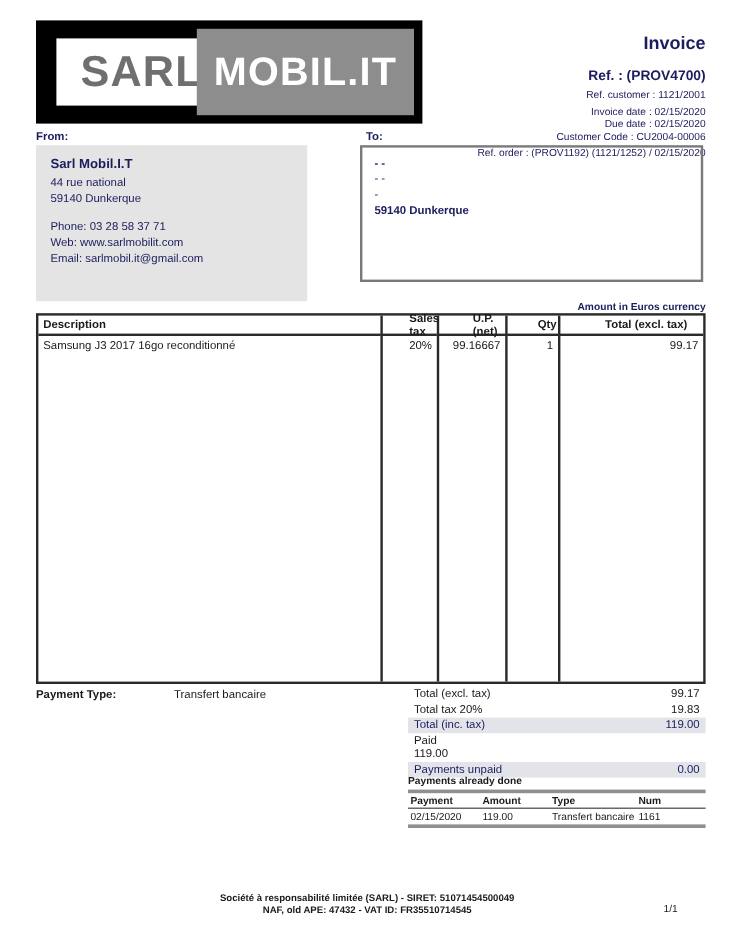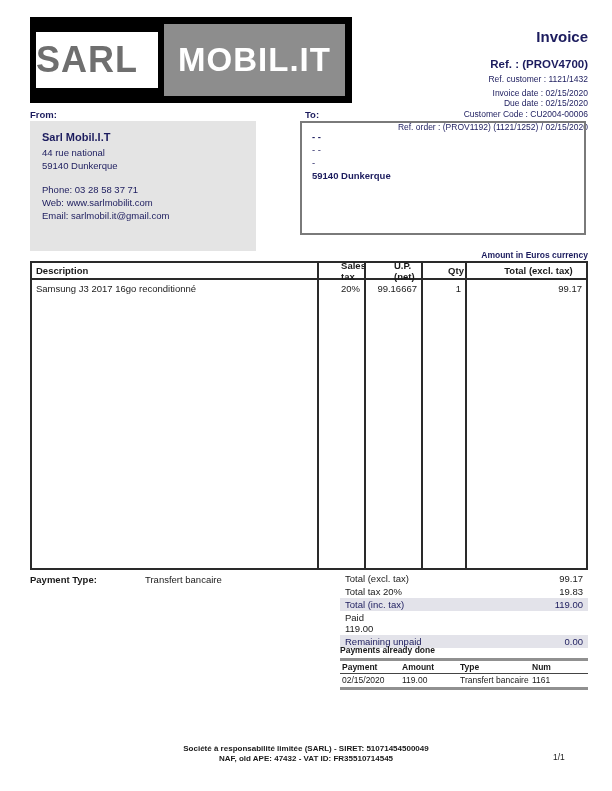--- a/index.html
+++ b/index.html
@@ -2,22 +2,22 @@
 <html><head>
 <meta charset="utf-8">
 <style>
   html,body{margin:0;padding:0;background:#fff;}
   .page{
     position:relative;width:612px;height:791px;background:#ffffff;overflow:hidden;
     font-family:"Liberation Sans","DejaVu Sans",sans-serif;color:#1a1a1a;
   }
   
   .logo{position:absolute;left:30px;top:17px;width:322px;height:86px;background:#000;}
-  .logo-white{position:absolute;left:6px;top:15px;width:122px;height:56px;background:#fff;
-    display:flex;align-items:center;justify-content:flex-start;}
+  .logo-white{position:absolute;left:17px;top:15px;width:122px;height:56px;background:#fff;
+    display:flex;align-items:center;justify-content:flex-end;}
   .logo-white span{font-size:36px;font-weight:bold;color:#6f6f6f;letter-spacing:1px;}
   .logo-gray{position:absolute;left:134px;top:7px;width:181px;height:72px;background:#8d8d8d;
     display:flex;align-items:center;justify-content:center;}
   .logo-gray span{font-size:33px;font-weight:bold;color:#ffffff;letter-spacing:1px;}
   
   .inv-head{position:absolute;right:24px;top:29px;text-align:right;color:#1c1c5e;}
   .inv-title{font-size:15px;font-weight:bold;line-height:15px;}
   .inv-ref{font-size:11.5px;font-weight:bold;margin-top:14px;}
   .inv-lines{margin-top:5px;font-size:8.5px;line-height:9.5px;}
   .inv-lines div{margin-top:1px;}
@@ -75,21 +75,21 @@
     </div>
     <div class="logo-gray">
       <span>MOBIL.IT</span>
     </div>
   </div>
 
   <div class="inv-head">
     <div class="inv-title">Invoice</div>
     <div class="inv-ref">Ref. : (PROV4700)</div>
     <div class="inv-lines">
-      <div class="gap">Ref. customer : 1121/1432</div>
+      <div class="gap">Ref. customer : 1121/2001</div>
       <div class="gap">Invoice date : 02/15/2020</div>
       <div>Due date : 02/15/2020</div>
       <div>Customer Code : CU2004-00006</div>
       <div class="gap">Ref. order : (PROV1192) (1121/1252) / 02/15/2020</div>
     </div>
   </div>
 
   <div class="from-label">From:</div>
   <div class="from-box">
     <div class="from-name">Sarl Mobil.I.T</div>
@@ -139,21 +139,21 @@
     </div>
     <div class="trow shade">
       <span>Total (inc. tax)</span>
       <span>119.00</span>
     </div>
     <div class="trow bold">
       <span>Paid</span>
       <span>119.00</span>
     </div>
     <div class="trow shade">
-      <span>Remaining unpaid</span>
+      <span>Payments unpaid</span>
       <span>0.00</span>
     </div>
   </div>
 
   <div class="pay">
     <div class="pay-title">Payments already done</div>
     <div class="pay-table">
       <div class="pay-hrow">
         <span>Payment</span>
         <span>Amount</span>

